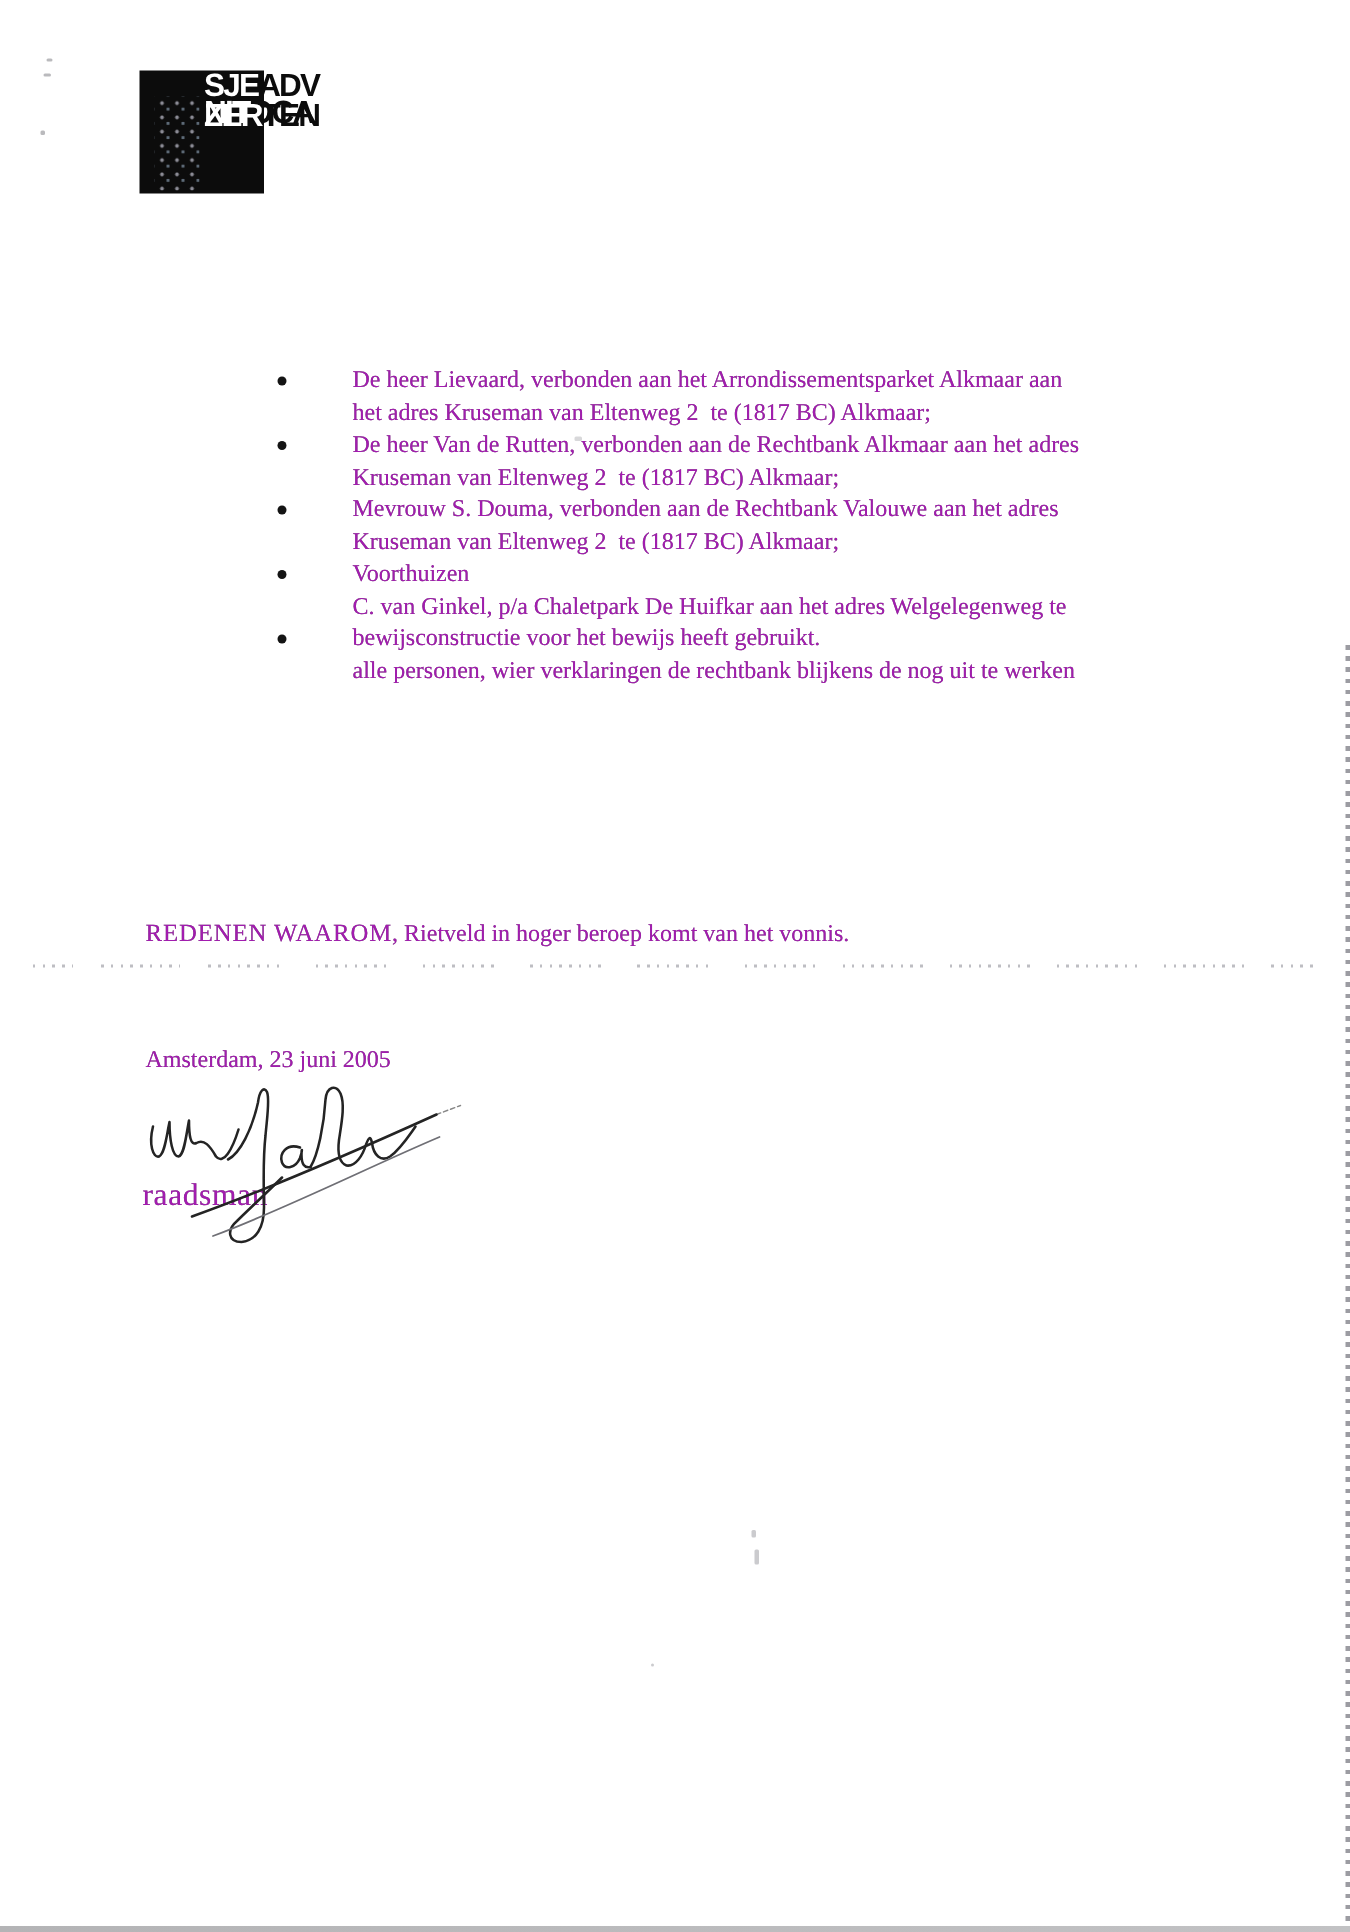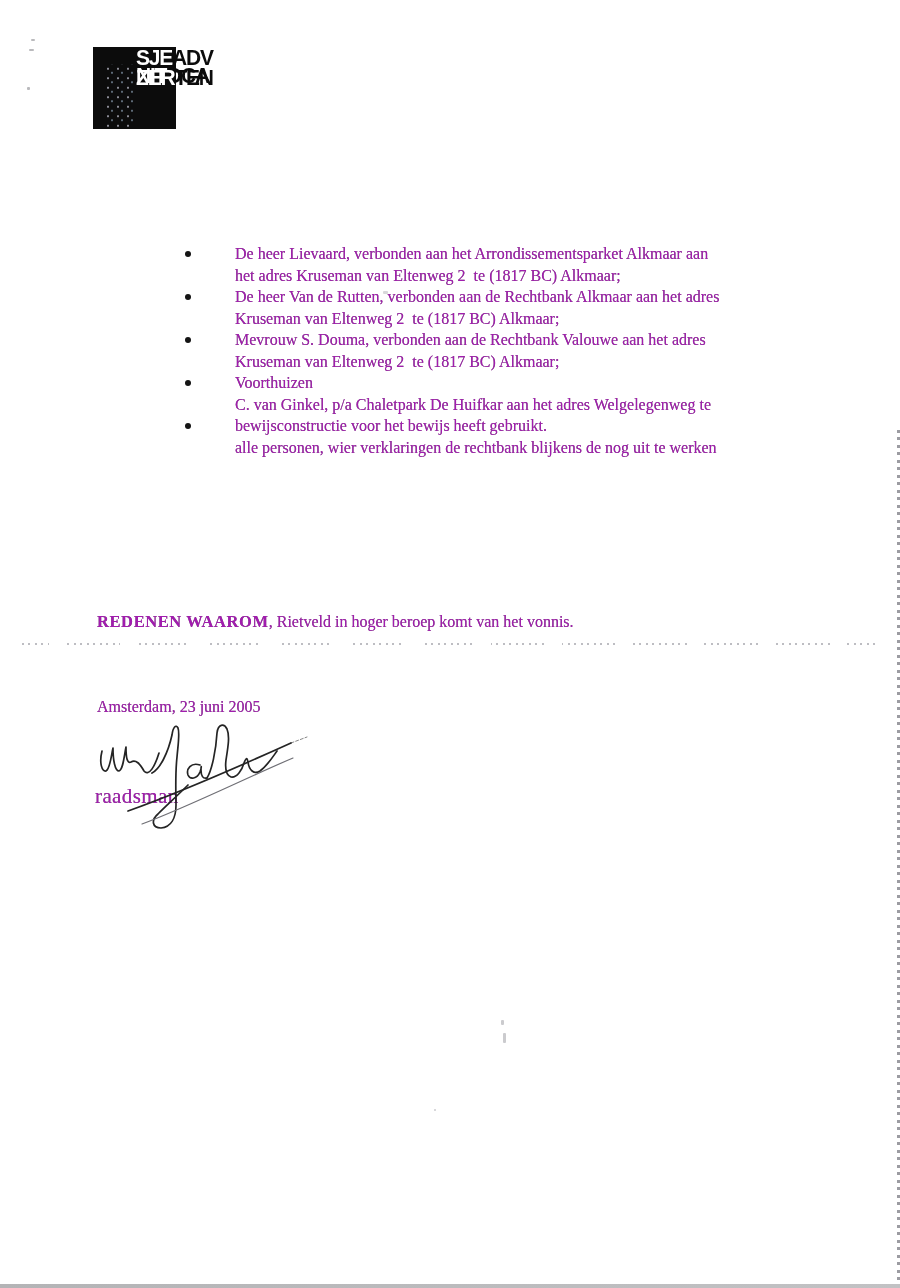--- a/index.html
+++ b/index.html
@@ -51,21 +51,21 @@
     position: absolute; left: 2px; top: 8px;
     width: 6px; height: 6px; border-radius: 50%;
     background: #141414;
   }
   .tline { white-space: pre-wrap; }
 
   .reasons {
     position: absolute; left: 97px; top: 612px;
     font-size: 16px; line-height: 20px; white-space: pre-wrap;
   }
-  .reasons .lead { font-weight: bold; font-size: 16.5px; letter-spacing: 0.6px; }
+  .reasons .lead { font-weight: normal; font-size: 16.5px; letter-spacing: 0.6px; }
 
   .place-date {
     position: absolute; left: 97px; top: 697px;
     font-size: 16px; line-height: 20px;
   }
   .signer-role {
     position: absolute; left: 95px; top: 784px;
     font-size: 21px; letter-spacing: 0.4px;
   }
 

